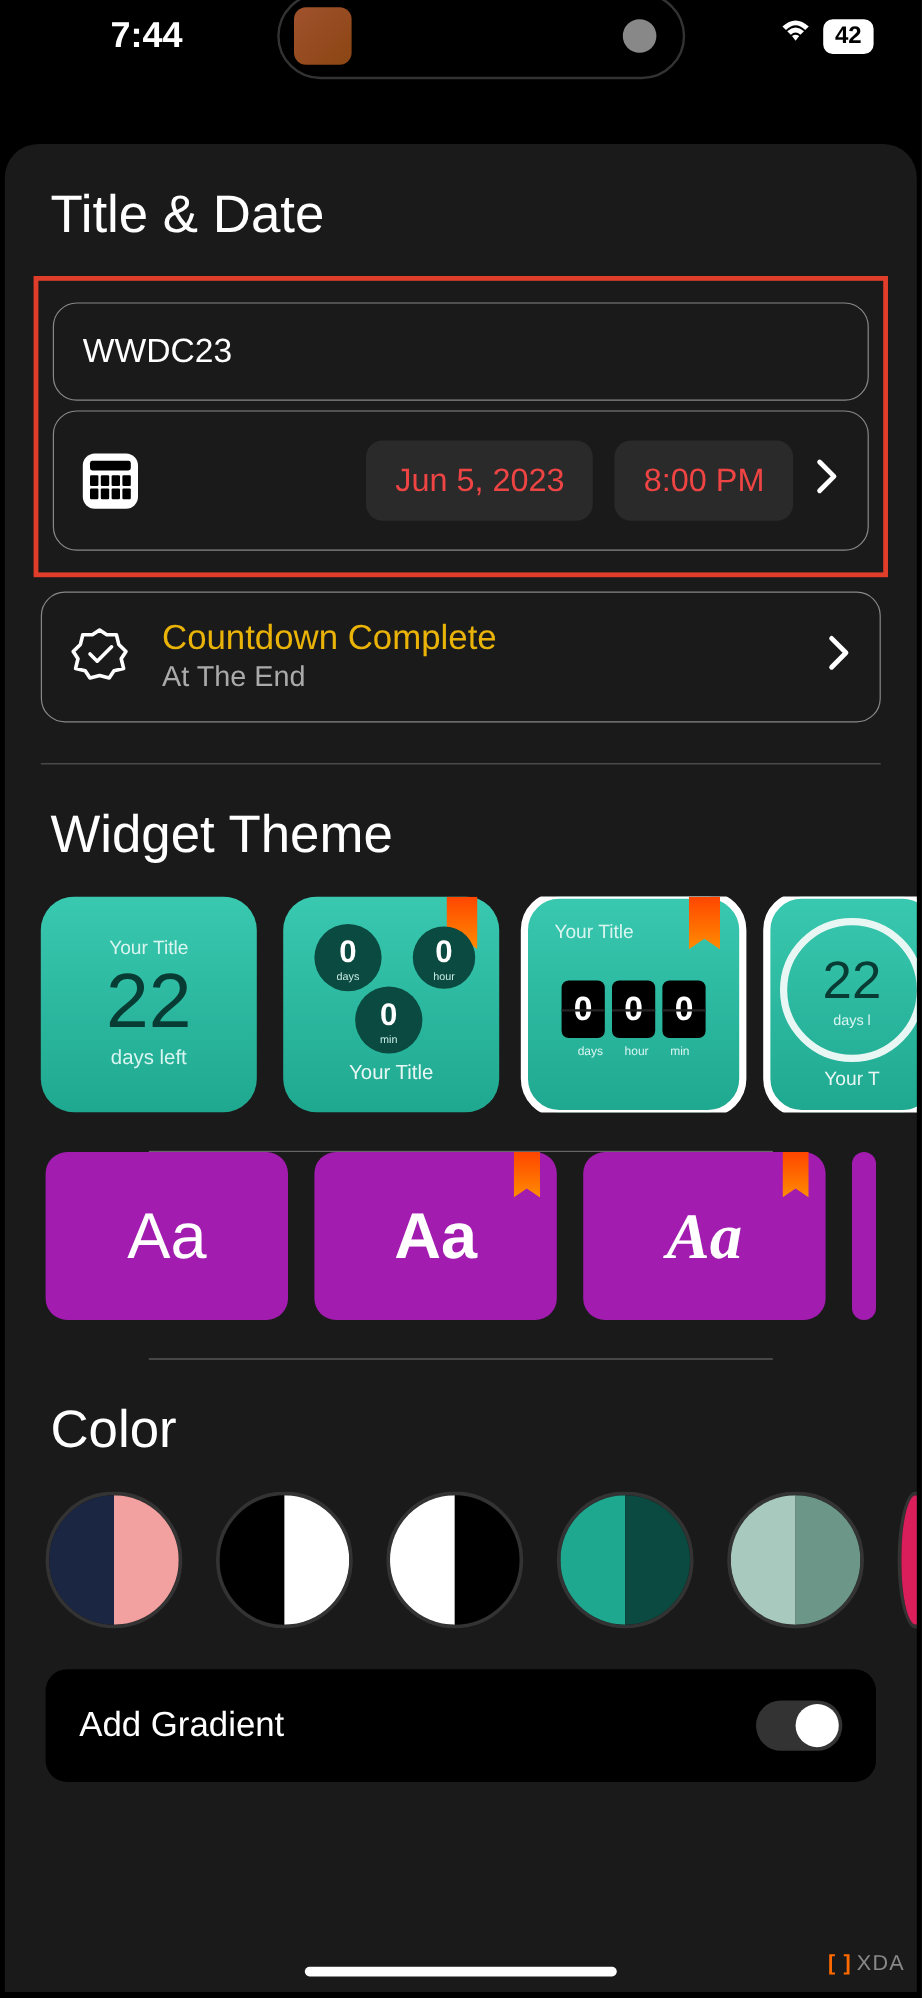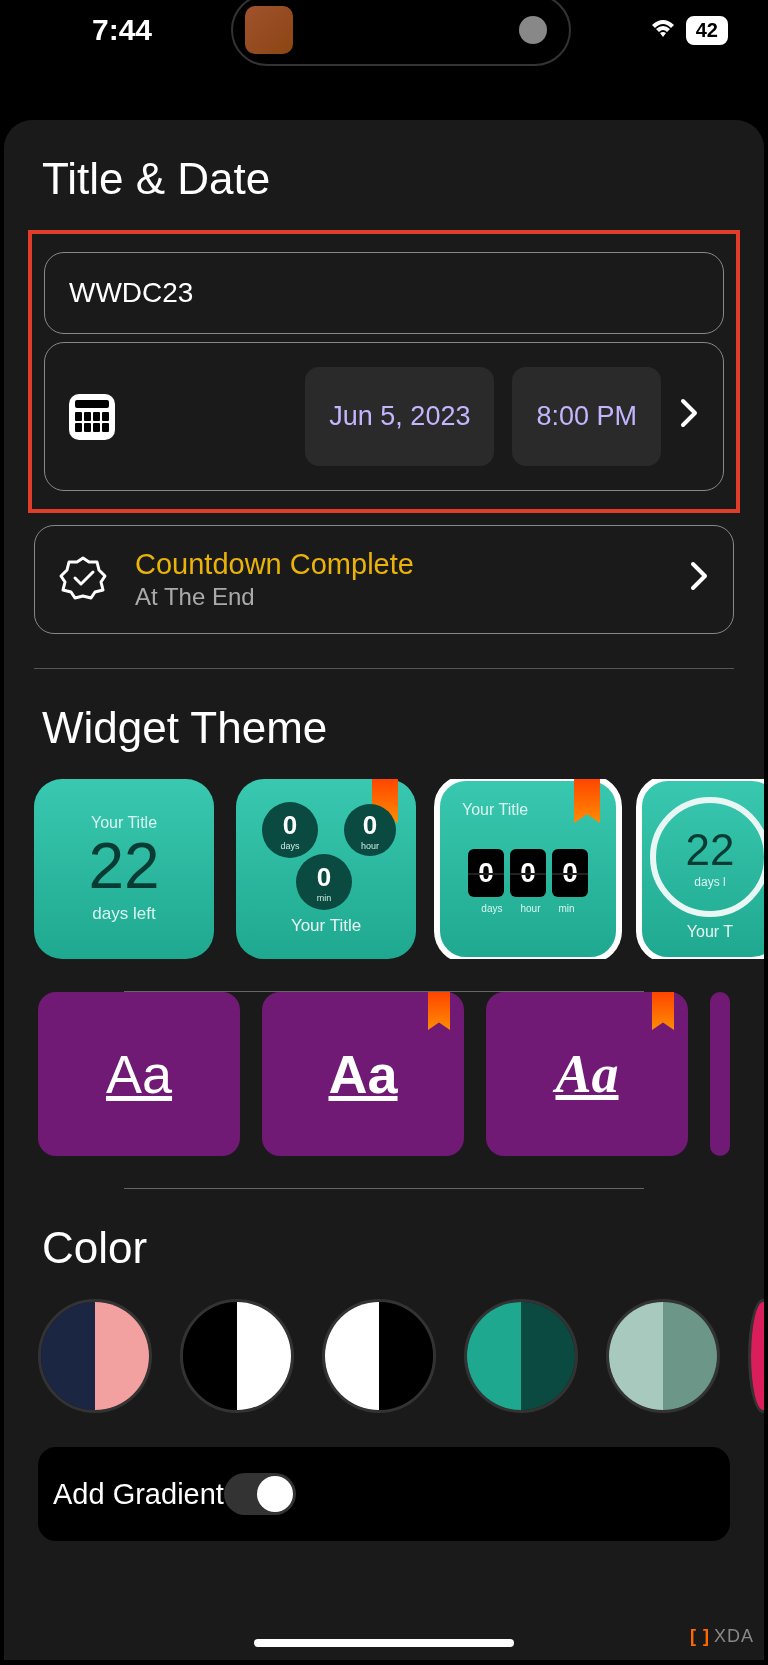--- a/index.html
+++ b/index.html
@@ -33,21 +33,21 @@
       gap: 10px;
     }
     .island-avatar {
       width: 48px; height: 48px; border-radius: 10px;
       background: linear-gradient(135deg, #a0522d, #8b4513);
     }
     .island-dot {
       width: 28px; height: 28px; border-radius: 50%;
       background: #888; margin-left: auto; margin-right: 10px;
     }
-    .status-right { display: flex; align-items: flex-end; gap: 10px; }
+    .status-right { display: flex; align-items: flex-start; gap: 10px; }
     .wifi-icon { font-size: 22px; }
     .battery {
       border: 2px solid #fff; border-radius: 8px;
       padding: 1px 8px; font-size: 20px; font-weight: 700;
       background: #fff; color: #000; position: relative;
     }
     
     .panel {
       background: #1a1a1a;
       border-radius: 28px 28px 0 0;
@@ -91,21 +91,21 @@
     .cal-icon {
       width: 46px; height: 46px; border-radius: 10px;
       background: #fff; display: flex; flex-direction: column;
       padding: 6px 6px 8px 6px; gap: 4px;
     }
     .cal-icon .bar { height: 8px; background: #000; border-radius: 2px; }
     .cal-icon .dots { flex: 1; display: grid; grid-template-columns: repeat(4, 1fr); gap: 2px; }
     .cal-icon .dots span { background: #000; border-radius: 1px; }
     .pill {
       background: #2a2a2a; border-radius: 14px;
-      padding: 34px 24px; font-size: 27px; color: #c4b5fd;
+      padding: 18px 24px; font-size: 27px; color: #ef4444;
     }
     .spacer { flex: 1; }
     .chevron { font-size: 36px; font-weight: 300; color: #fff; }
     .badge-icon svg { width: 48px; height: 48px; }
     .stack { display: flex; flex-direction: column; gap: 2px; }
     .stack .primary { font-size: 29px; color: #eab308; }
     .stack .secondary { font-size: 24px; color: #aaa; }
     .divider { height: 1px; background: #555; margin: 34px 30px 0 30px; }
     .divider-short { height: 1px; background: #666; margin: 32px 120px 0 120px; }
     
@@ -155,42 +155,42 @@
       width: 120px; height: 120px; border-radius: 50%;
       border: 6px solid #e8f7f4; display: flex; align-items: center; justify-content: center;
       flex-direction: column;
     }
     .tc4 .rn { font-size: 44px; color: #083b33; }
     .tc4 .rl { font-size: 12px; color: #d9f5f0; }
     .tc4 .t-title { font-size: 16px; color: #e8f7f4; margin-top: 6px; }
     
     .font-scroll { display: flex; gap: 22px; padding: 0 34px; overflow: hidden; }
     .font-card {
-      width: 202px; height: 164px; flex-shrink: 0;
-      background: #701a75; border-radius: 18px;
+      width: 202px; height: 140px; flex-shrink: 0;
+      background: #a21caf; border-radius: 18px;
       display: flex; align-items: center; justify-content: center;
-      font-size: 54px; font-weight: 500; position: relative; text-decoration: underline;
+      font-size: 54px; font-weight: 500; position: relative;
     }
     .font-card .ribbon { right: 14px; width: 22px; height: 38px; }
     .font-italic { font-style: italic; font-family: Georgia, serif; font-weight: 700; }
     .font-peek { width: 20px; }
     
     .color-scroll { display: flex; gap: 28px; padding: 0 34px; overflow: hidden; }
     .color-swatch {
       width: 114px; height: 114px; border-radius: 50%;
       border: 3px solid #333; flex-shrink: 0; overflow: hidden;
       display: flex;
     }
     .color-swatch .half { flex: 1; }
     
     .gradient-row {
       margin: 34px 34px 0 34px;
       background: #000; border-radius: 18px;
-      padding: 26px 15px;
-      display: flex; align-items: center; 
+      padding: 26px 28px;
+      display: flex; align-items: center; justify-content: space-between;
     }
     .gradient-row .label { font-size: 29px; }
     .toggle {
       width: 72px; height: 42px; background: #333; border-radius: 21px;
       position: relative;
     }
     .toggle .knob {
       width: 36px; height: 36px; background: #fff; border-radius: 50%;
       position: absolute; top: 3px; right: 3px;
     }

